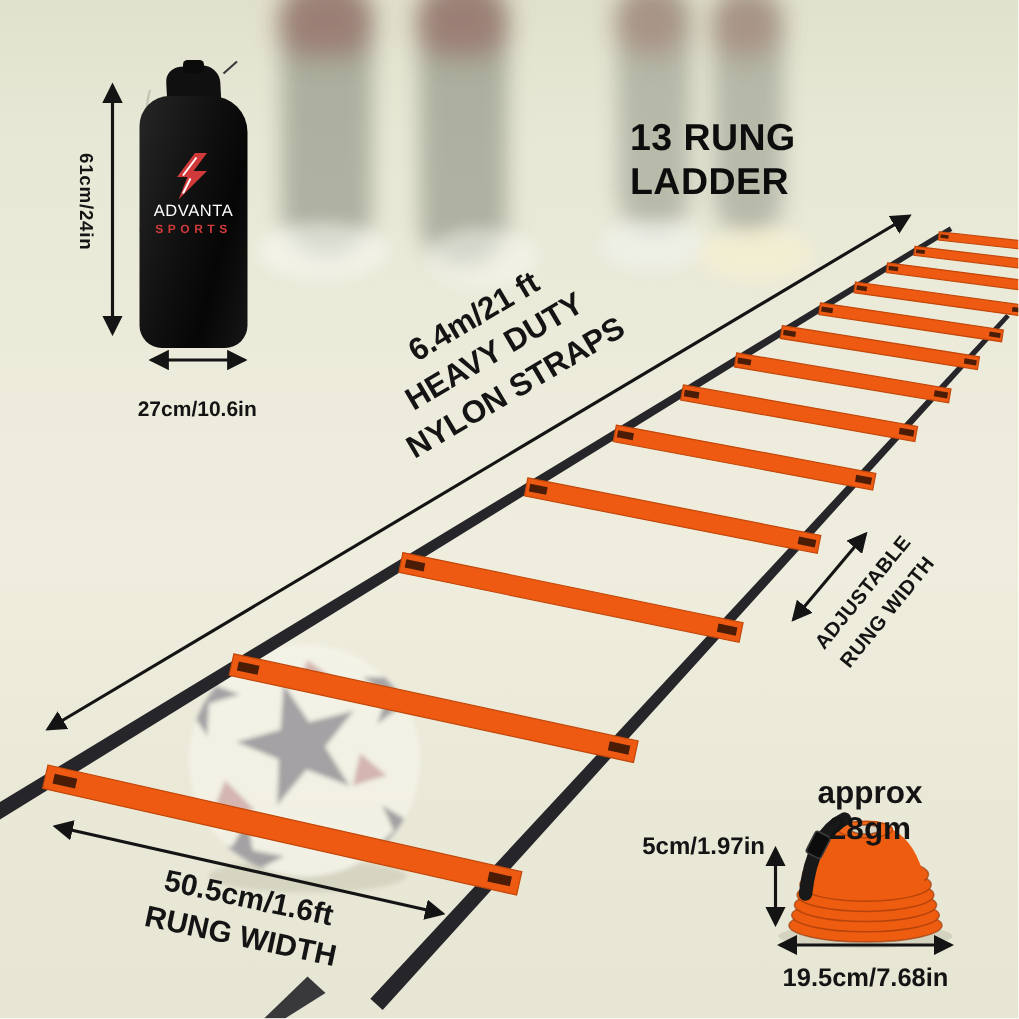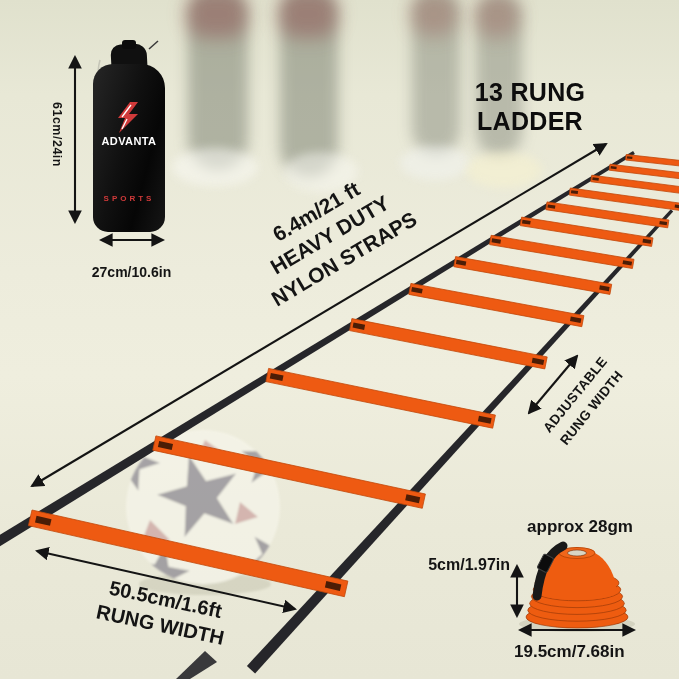--- a/index.html
+++ b/index.html
@@ -15,37 +15,37 @@
   
   .bag-wrap{position:absolute;left:91px;top:44px;width:76px;height:200px;z-index:3;}
   .bag-body{position:absolute;left:2px;top:20px;width:72px;height:168px;
       background:linear-gradient(105deg,#262626 0%,#101010 45%,#060606 70%,#161616 100%);
       border-radius:20px 24px 15px 15px;}
   .bag-top{position:absolute;left:20px;top:0px;width:36px;height:28px;background:#101010;
       border-radius:10px 12px 2px 2px;transform:rotate(-3deg);}
   .bag-nub{position:absolute;left:31px;top:-4px;width:14px;height:9px;background:#0b0b0b;border-radius:3px;}
   .bag-bolt{position:absolute;left:24px;top:58px;}
   .bag-brand1{position:absolute;left:0;top:91px;width:100%;text-align:center;
-      color:#fff;font-weight:bold;font-size:11px;letter-spacing:.4px;}
+      color:#fff;font-weight:normal;font-size:11px;letter-spacing:.4px;}
   .bag-brand2{position:absolute;left:0;top:104px;width:100%;text-align:center;
       font-weight:bold;font-size:8px;letter-spacing:3px;}
   
   .lbl{position:absolute;z-index:4;color:#141414;font-weight:bold;}
-  .title{left:420px;top:78px;width:220px;text-align:center;font-size:25px;letter-spacing:.3px;color:#0d0d0d;}
+  .title{left:420px;top:78px;width:220px;font-size:25px;letter-spacing:.3px;color:#0d0d0d;}
   .len{left:213px;top:194px;width:234px;text-align:center;font-size:21px;line-height:1.3;
       transform:rotate(-30.5deg);}
   .adj{left:522px;top:381px;width:124px;text-align:center;font-size:13.5px;line-height:1.55;
       letter-spacing:.3px;transform:rotate(-51deg);}
   .rw{left:52px;top:586px;width:222px;text-align:center;font-size:20px;line-height:1.3;
       transform:rotate(12deg);}
   .bagw{left:84px;top:248px;width:95px;text-align:center;font-size:14px;margin-top:16px;}
   .bagh{left:50px;top:102px;height:96px;writing-mode:vertical-rl;font-size:12.5px;letter-spacing:.5px;}
-  .weight{left:518px;top:517px;width:124px;text-align:center;font-size:17px;}
+  .weight{left:518px;top:517px;width:124px;text-align:center;font-size:21px;}
   .coneh{left:414px;top:556px;width:96px;text-align:right;font-size:16px;}
-  .coned{left:514px;top:642px;width:126px;text-align:left;font-size:17px;}
+  .coned{left:514px;top:642px;width:126px;text-align:center;font-size:17px;}
 </style>
 </head>
 <body>
 
 <div class="stage">
 
   <div class="leg" style="left:188px;top:-15px;width:60px;height:185px;background:rgba(88,94,80,.40);"></div>
   <div class="leg" style="left:280px;top:-15px;width:58px;height:192px;background:rgba(88,94,80,.40);"></div>
   <div class="leg" style="left:412px;top:-12px;width:48px;height:166px;background:rgba(92,98,84,.34);"></div>
   <div class="leg" style="left:476px;top:-8px;width:46px;height:164px;background:rgba(92,98,84,.34);"></div>
@@ -184,21 +184,21 @@
 
   <div class="bag-wrap">
     <div class="bag-top"></div>
     <div class="bag-nub"></div>
     <div class="bag-body"></div>
     <svg class="bag-bolt" width="26" height="32" viewBox="0 0 26 32">
       <path id="boltPath" d="M15 0 L3 16 L10 16 L4 31 L23 12 L14 12 L23 0 Z" fill="#d03a3a"></path>
       <path d="M16 3 L7 15 M12 17 L7 27" stroke="#ffffff" stroke-width="1.3" fill="none"></path>
     </svg>
     <div class="bag-brand1">ADVANTA</div>
-    <div class="bag-brand2" id="brand2" style="color: rgb(208, 58, 58); margin-top: 46px;">SPORTS</div>
+    <div class="bag-brand2" id="brand2" style="color: rgb(208, 58, 58);">SPORTS</div>
   </div>
 
   <div class="lbl title">13 RUNG LADDER</div>
   <div class="lbl len">
     <div>6.4m/21 ft</div>
     <div>HEAVY DUTY</div>
     <div>NYLON STRAPS</div>
   </div>
   <div class="lbl adj">
     <div>ADJUSTABLE</div>

